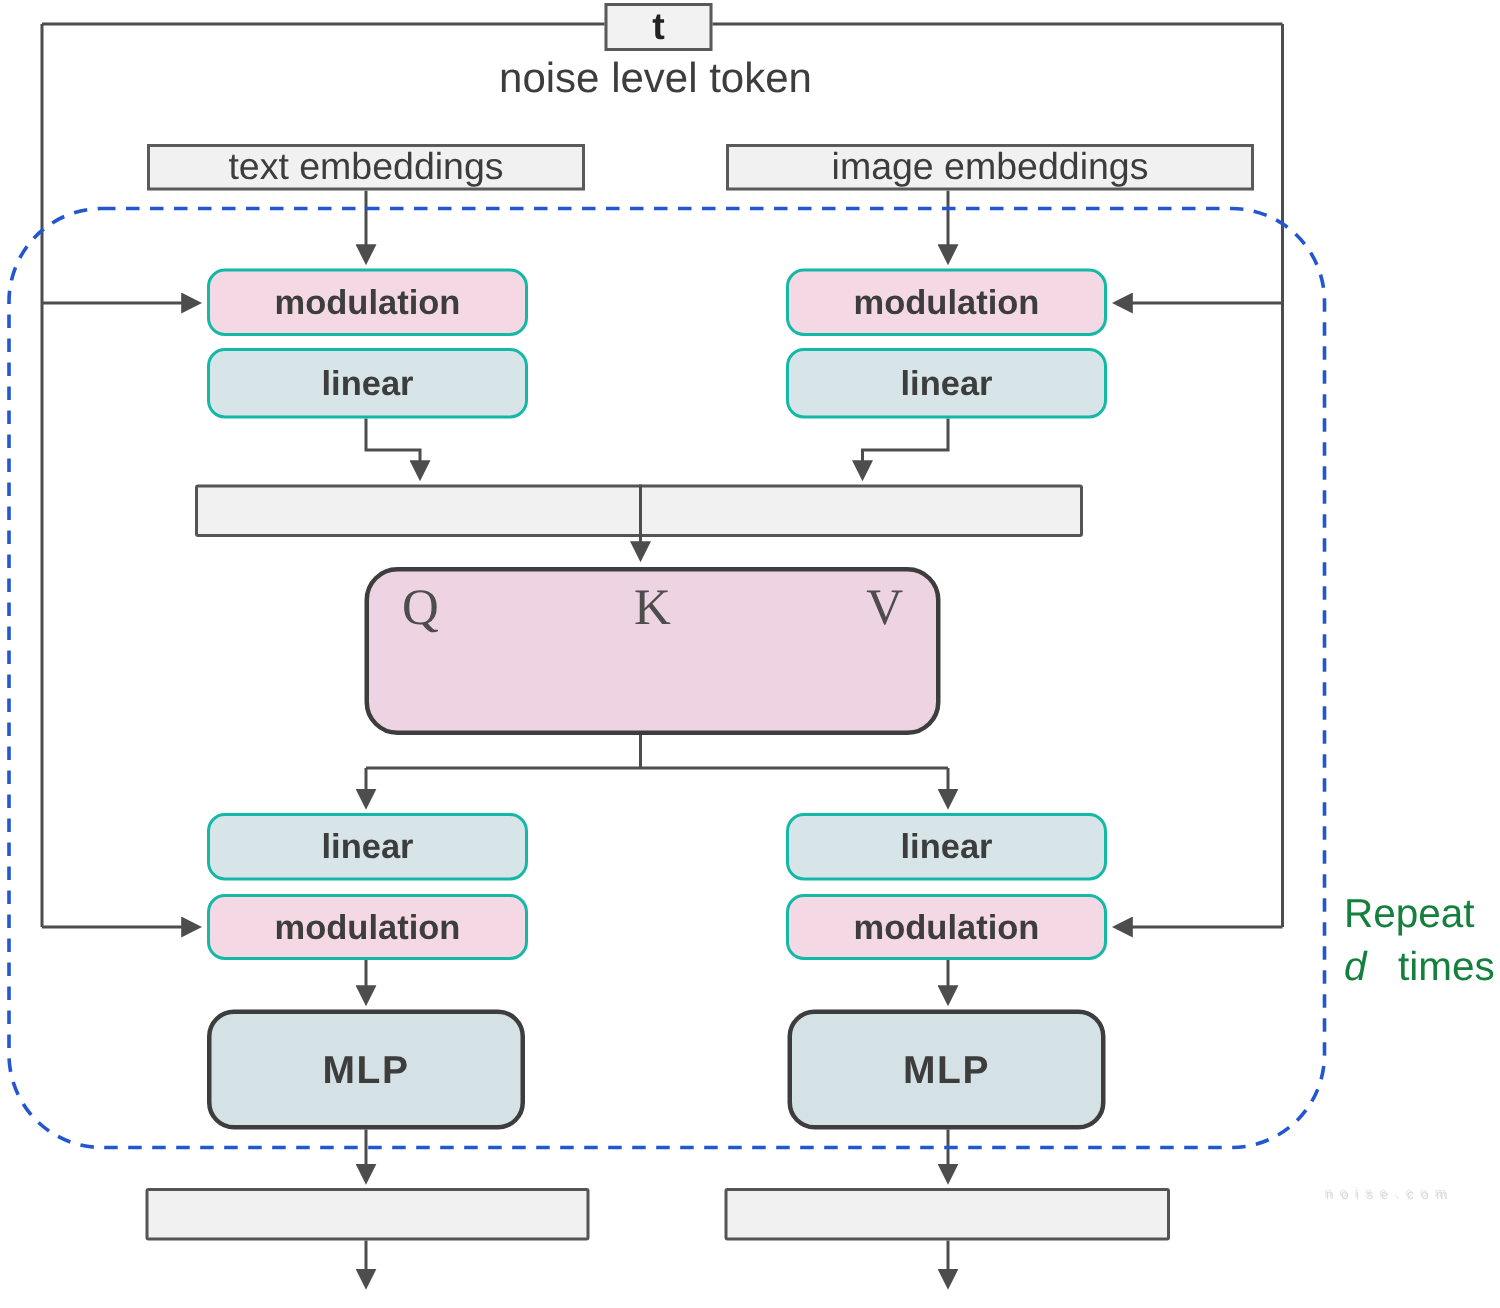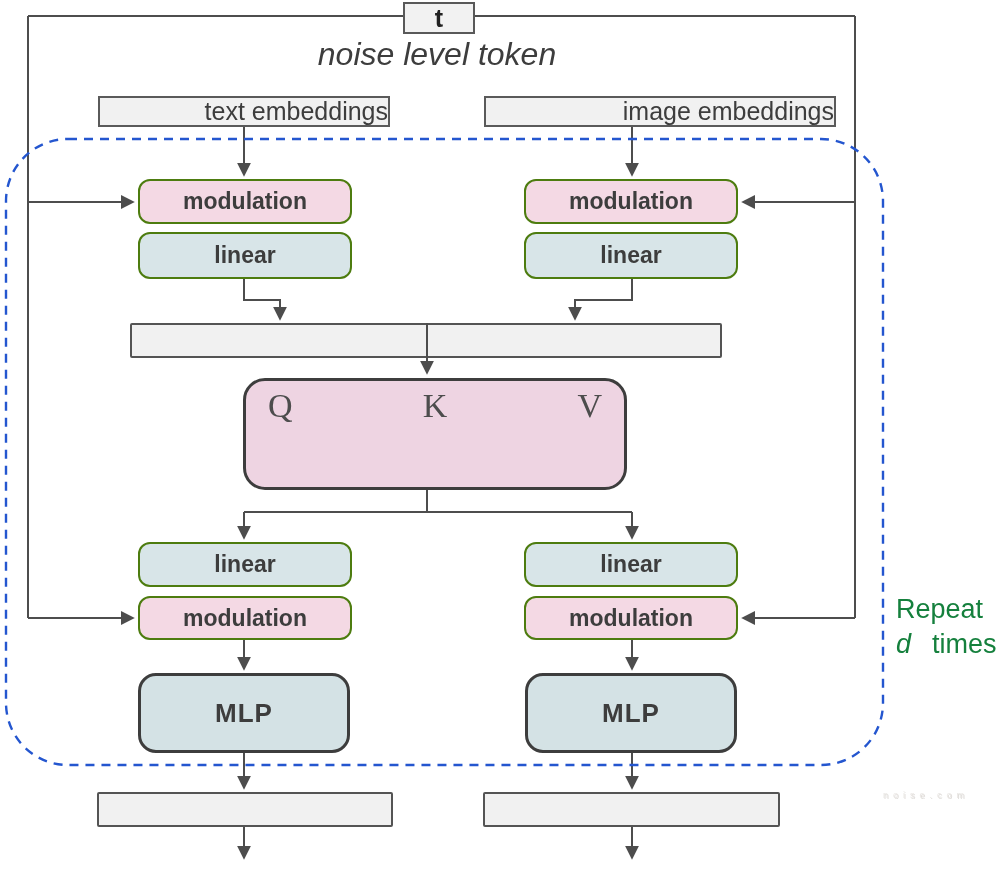--- a/index.html
+++ b/index.html
@@ -8,37 +8,37 @@
     background:#ffffff;
     font-family:"Liberation Sans",sans-serif;
     color:#3d3d3d;
   }
   .layer{position:absolute;left:0;top:0;width:1000px;height:872px;pointer-events:none;}
   .abs{position:absolute;box-sizing:border-box;}
   
   .node{
     display:flex;align-items:center;justify-content:center;
     font-weight:bold;font-size:23px;color:#3d3d3d;
-    border:2px solid #4d7c0f;border-radius:12px;
+    border:2px solid #14b8a6;border-radius:12px;
   }
   .pink{background:#f4d9e4;}
   .bluegray{background:#d8e5e8;}
   .graybar{background:#f1f1f1;border:2px solid #545454;border-radius:2px;}
   .embbox{
     background:#f1f1f1;border:2px solid #5a5a5a;
-    display:flex;align-items:center;justify-content:flex-end;
+    display:flex;align-items:center;justify-content:center;
     font-size:25px;font-weight:normal;color:#3d3d3d;
   }
   .tbox{
     background:#f2f2f2;border:2px solid #595959;
     display:flex;align-items:center;justify-content:center;
     font-size:25px;font-weight:600;color:#222;
   }
   .caption{
-    font-style:italic;font-size:32px;color:#3d3d3d;text-align:center;
+    font-size:28px;color:#3d3d3d;text-align:center;
   }
   .mlp{
     background:#d4e2e5;border:3px solid #3d3d3d;border-radius:18px;
     font-size:26px;letter-spacing:1px;
   }
   .ja{
     background:#eed4e2;border:3px solid #3d3d3d;border-radius:22px;
     display:flex;flex-direction:column;justify-content:flex-start;
   }
   .ja-qkv{

